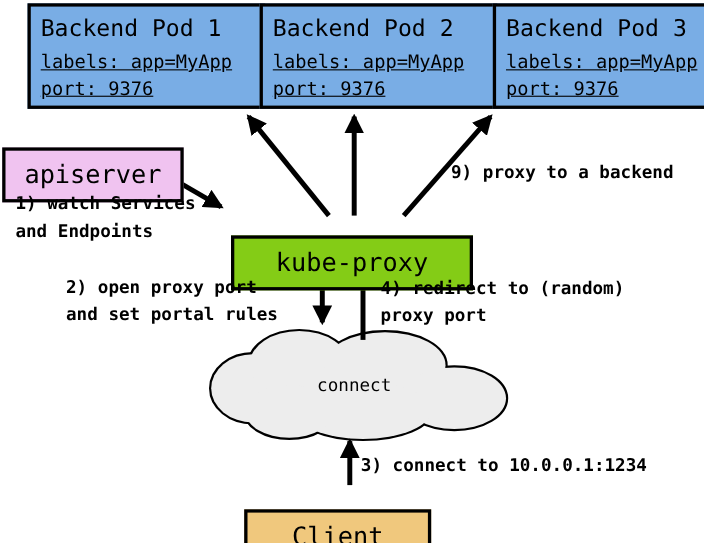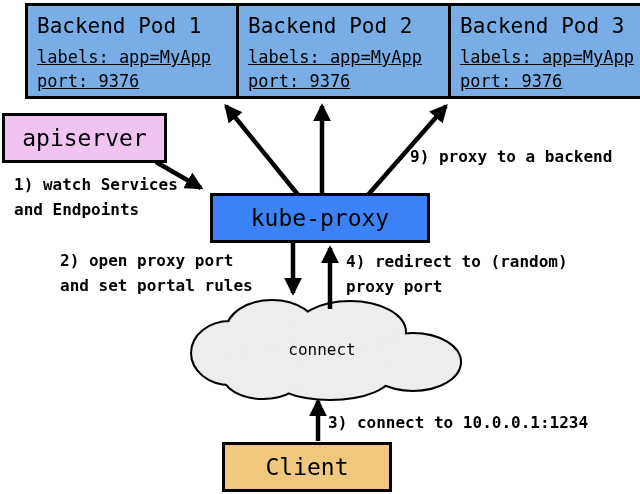--- a/index.html
+++ b/index.html
@@ -32,23 +32,24 @@
     padding: 6px 0 0 9px;
   }
   .pod-title { font-size: 21px; line-height: 29px; margin-bottom: 4px; white-space: nowrap; }
   .pod-line  { font-size: 17px; line-height: 24px; white-space: nowrap; text-decoration: underline; }
   .label-box {
     display: flex;
     align-items: center;
     justify-content: center;
     font-size: 23px;
     white-space: nowrap;
+    margin-top: 21px;
   }
   #apiserver  { left: 2px;   top: 113px; width: 165px; height: 50px; background: #F0C3F0; }
-  #kube-proxy { left: 210px; top: 193px; width: 220px; height: 50px; background: #3b82f6; }
+  #kube-proxy { left: 210px; top: 193px; width: 220px; height: 50px; background: #84cc16; }
   #client     { left: 222px; top: 442px; width: 170px; height: 50px; background: #F0C87D; }
   .step {
     position: absolute;
     z-index: 3;
     font-size: 16px;
     font-weight: bold;
     line-height: 25px;
     white-space: nowrap;
   }
   #step1 { left: 14px;  top: 172px; }

